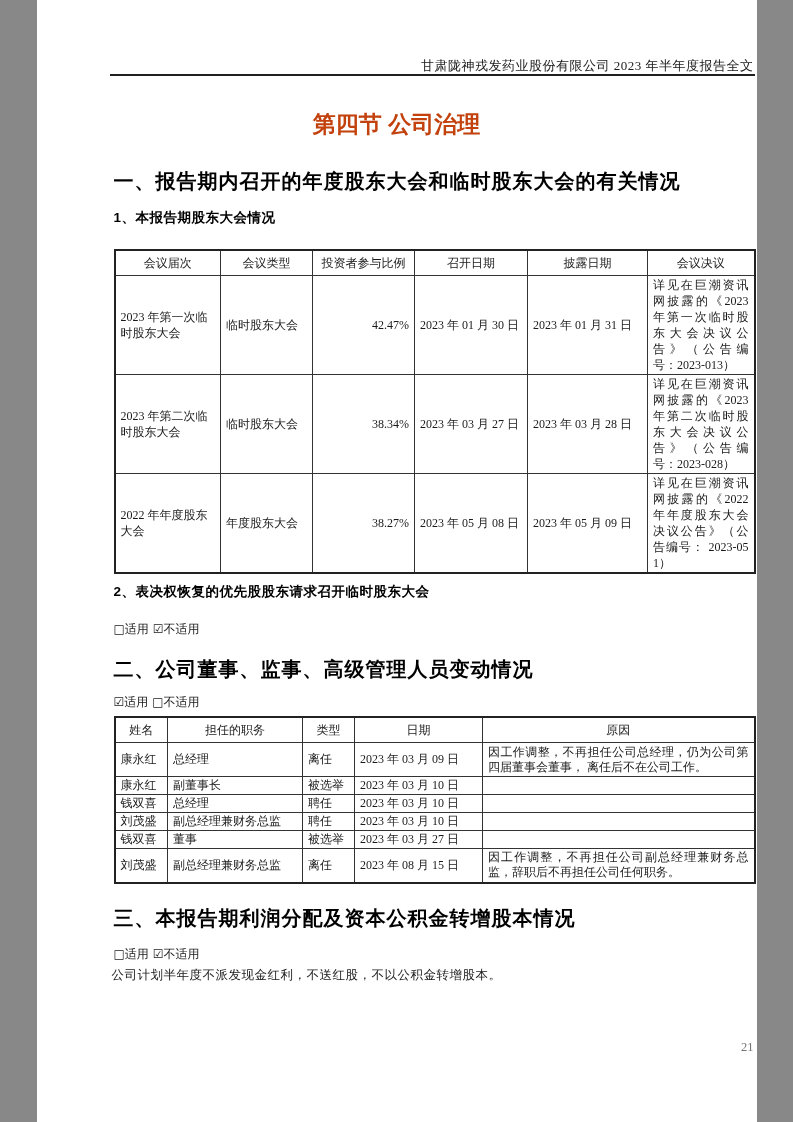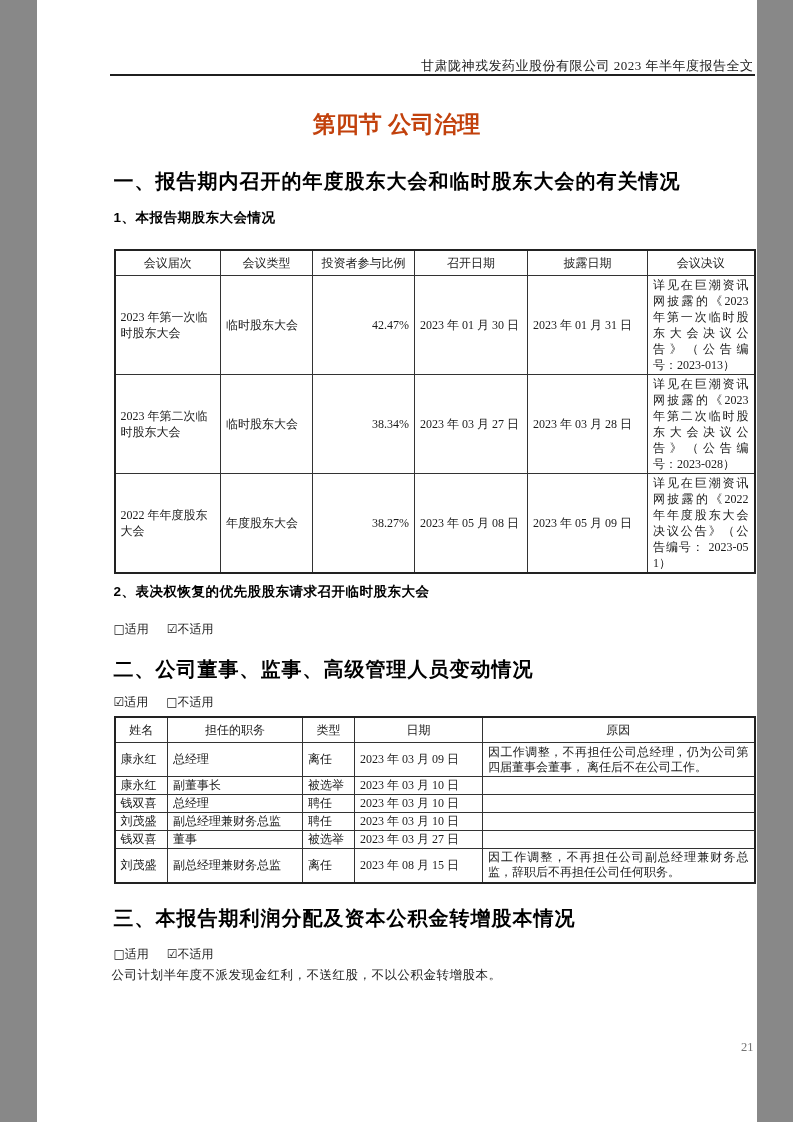--- a/index.html
+++ b/index.html
@@ -26,21 +26,21 @@
     font-family:"Liberation Sans",sans-serif;color:#000;letter-spacing:1px;
   }
   .h-sub{
     position:absolute;left:77px;margin:0;font-size:13.5px;font-weight:bold;
     font-family:"Liberation Sans",sans-serif;color:#000;letter-spacing:0.5px;
   }
   .body-line{
     position:absolute;left:77px;margin:0;font-size:12px;color:#1a1a1a;
     font-family:"DejaVu Sans","Liberation Serif",serif;
   }
-  .body-line .gap{margin-right:18px;}
+  .body-line .gap{margin-right:4px;}
   .note-line{
     position:absolute;left:75px;margin:0;font-size:12.5px;color:#1a1a1a;
     font-family:"Liberation Serif",serif;letter-spacing:0.5px;
   }
   table.tbl{
     position:absolute;left:77px;width:640px;border-collapse:collapse;
     table-layout:fixed;font-size:12px;color:#1a1a1a;
     border:2px solid #222;
     padding-left:48px;
   }

